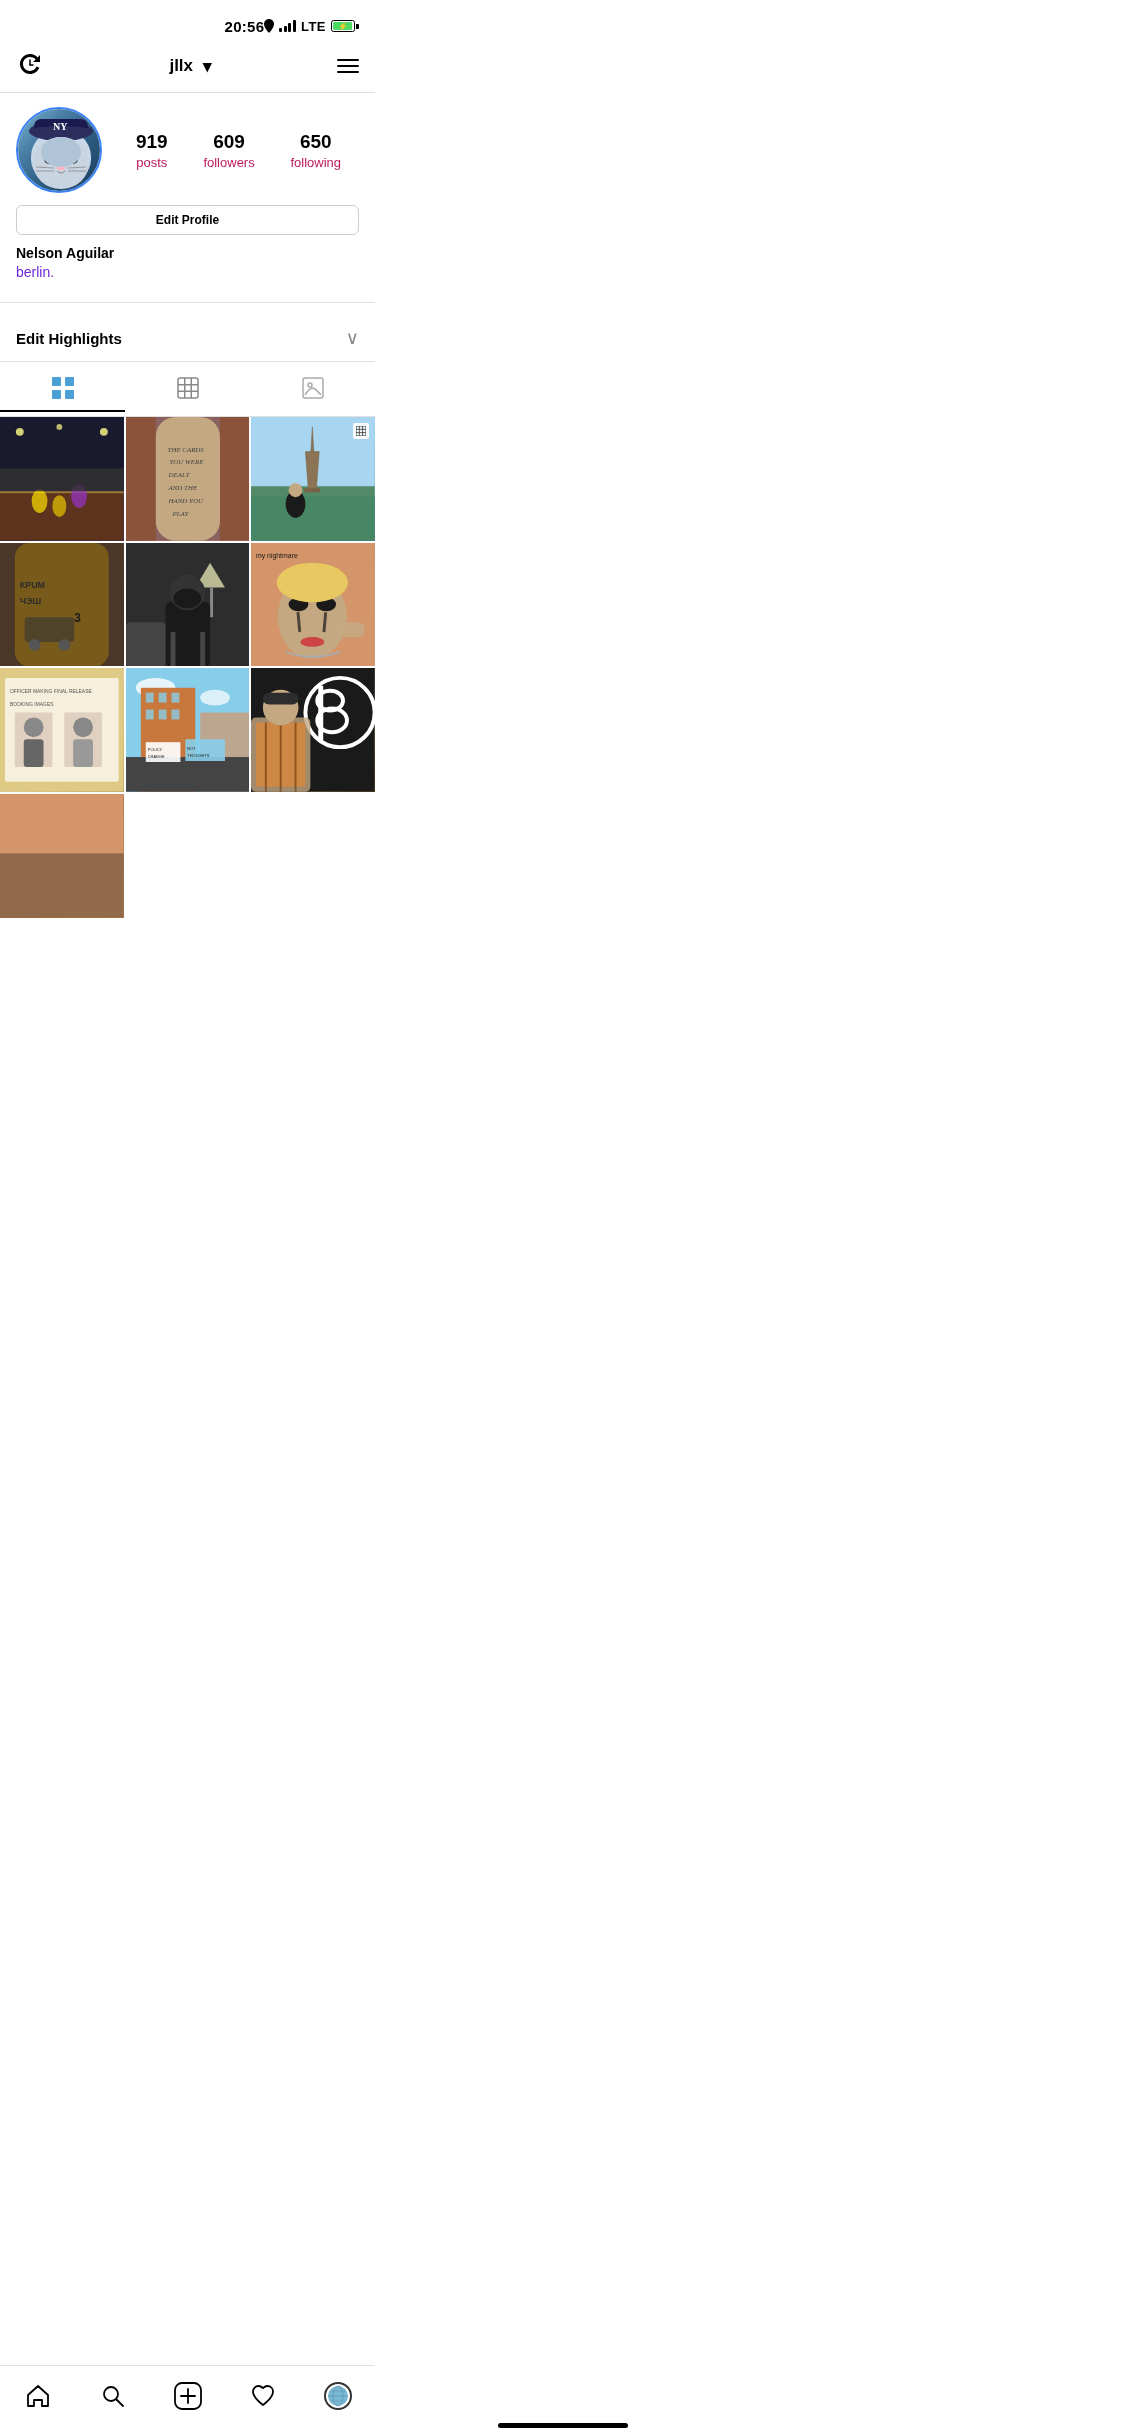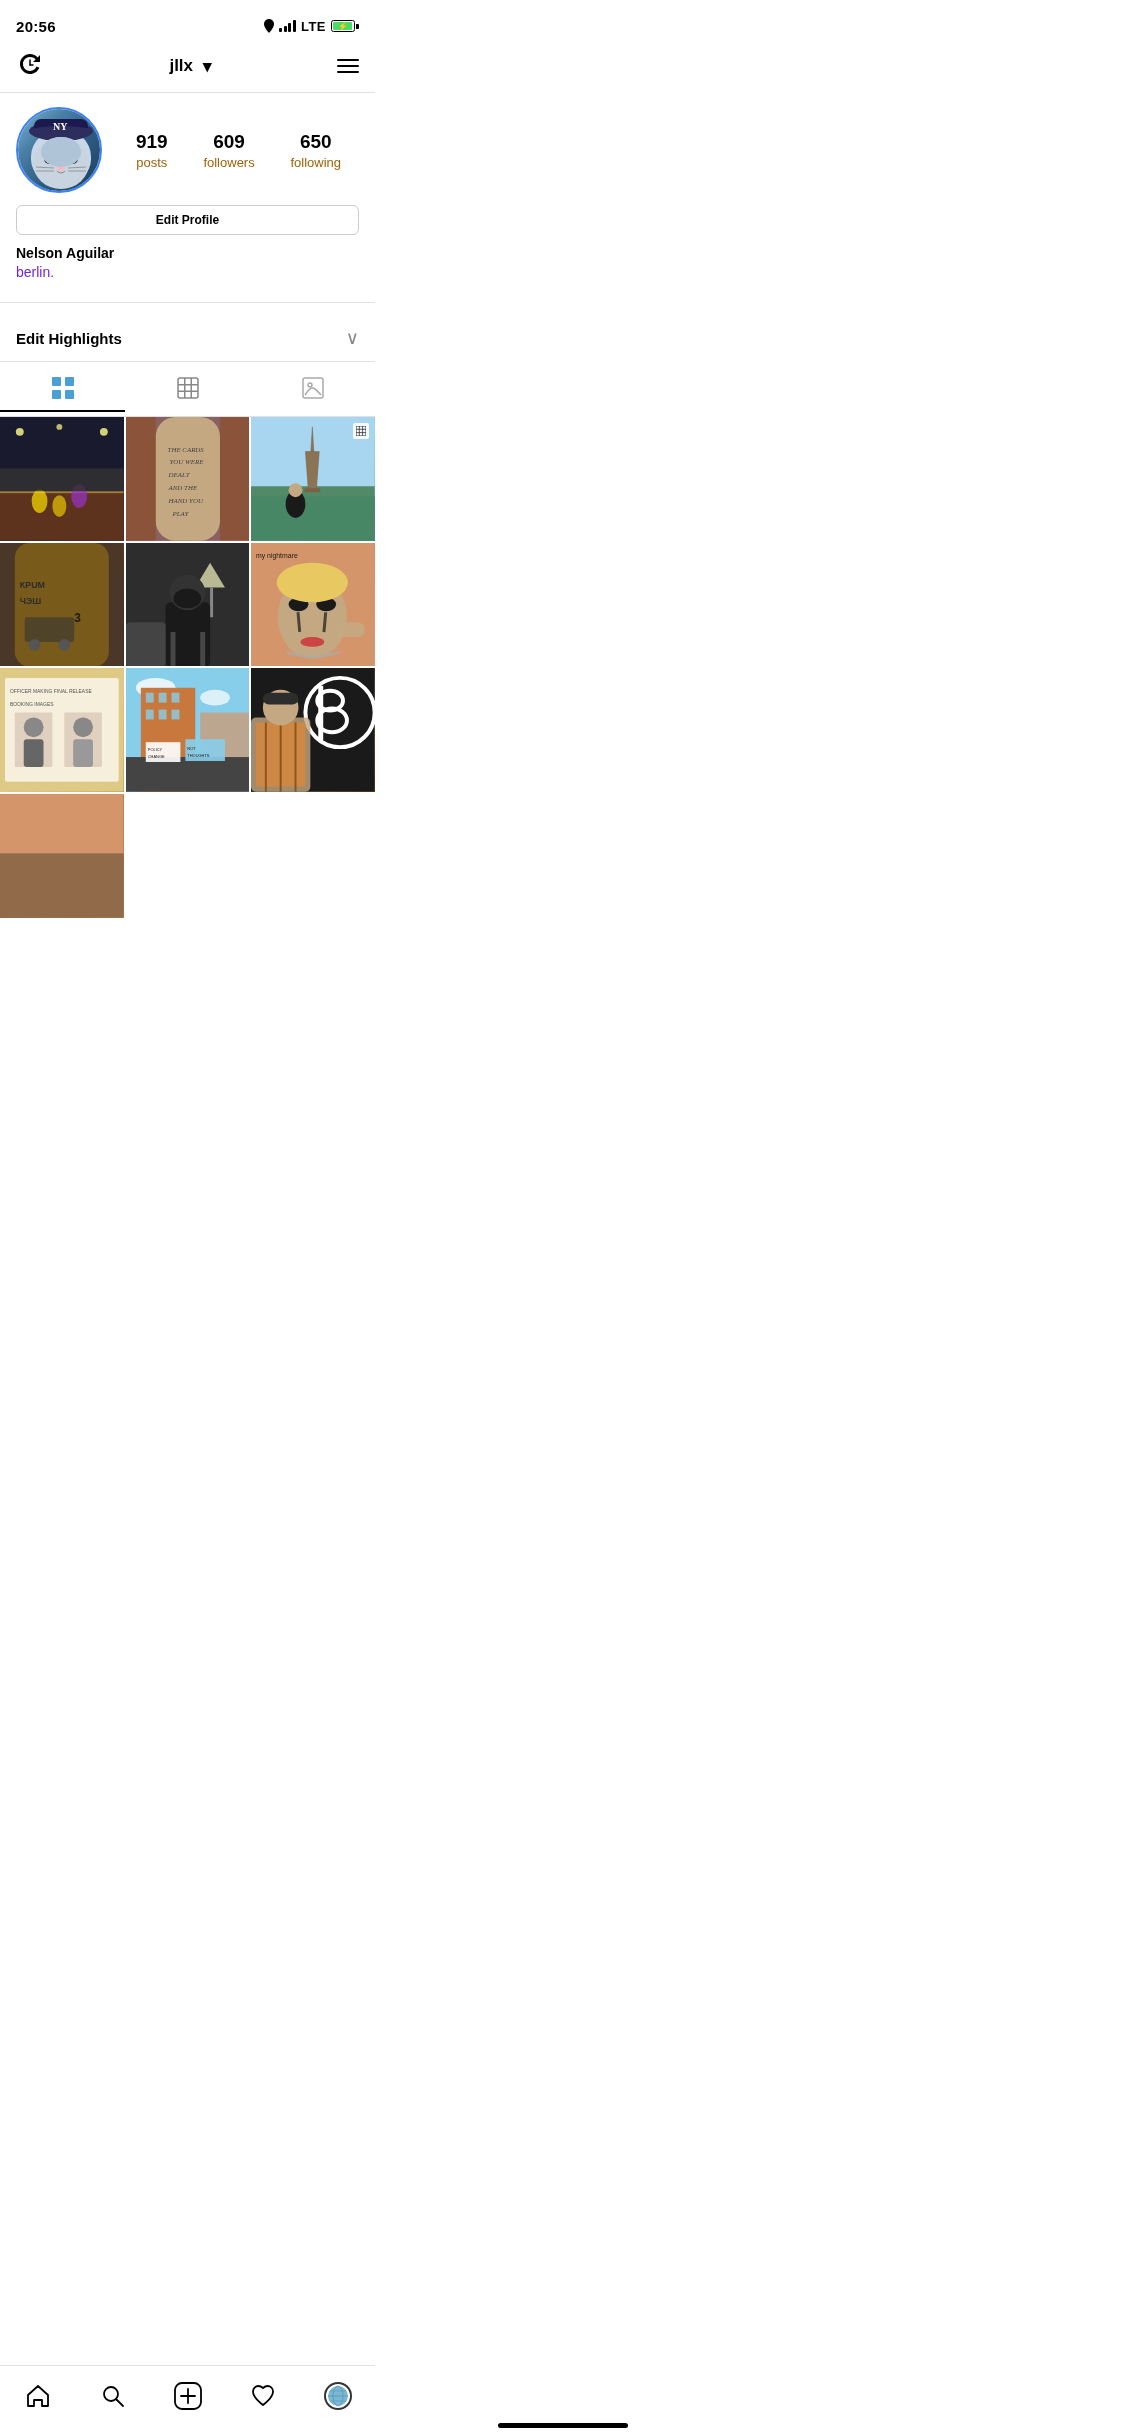--- a/index.html
+++ b/index.html
@@ -9,21 +9,21 @@
       background: #fff;
       width: 375px;
       min-height: 812px;
       overflow-x: hidden;
       color: #000;
     }
 
     
     .status-bar {
       display: flex;
-      justify-content: space-between;
+      justify-content: flex-end;
       align-items: center;
       padding: 14px 16px 6px;
       height: 44px;
     }
     .status-time {
       font-weight: 700;
       font-size: 15px;
       letter-spacing: 0.3px;
     }
     .status-right {
@@ -188,21 +188,21 @@
       flex-direction: column;
       align-items: center;
       gap: 2px;
     }
     .stat-number {
       font-size: 19px;
       font-weight: 700;
     }
     .stat-label {
       font-size: 13px;
-      color: #a16207;
+      color: #be185d;
     }
 
     .edit-profile-btn {
       width: 100%;
       padding: 7px 12px;
       border: 1.5px solid #ccc;
       border-radius: 6px;
       background: #fff;
       font-size: 12px;
       font-weight: 600;

